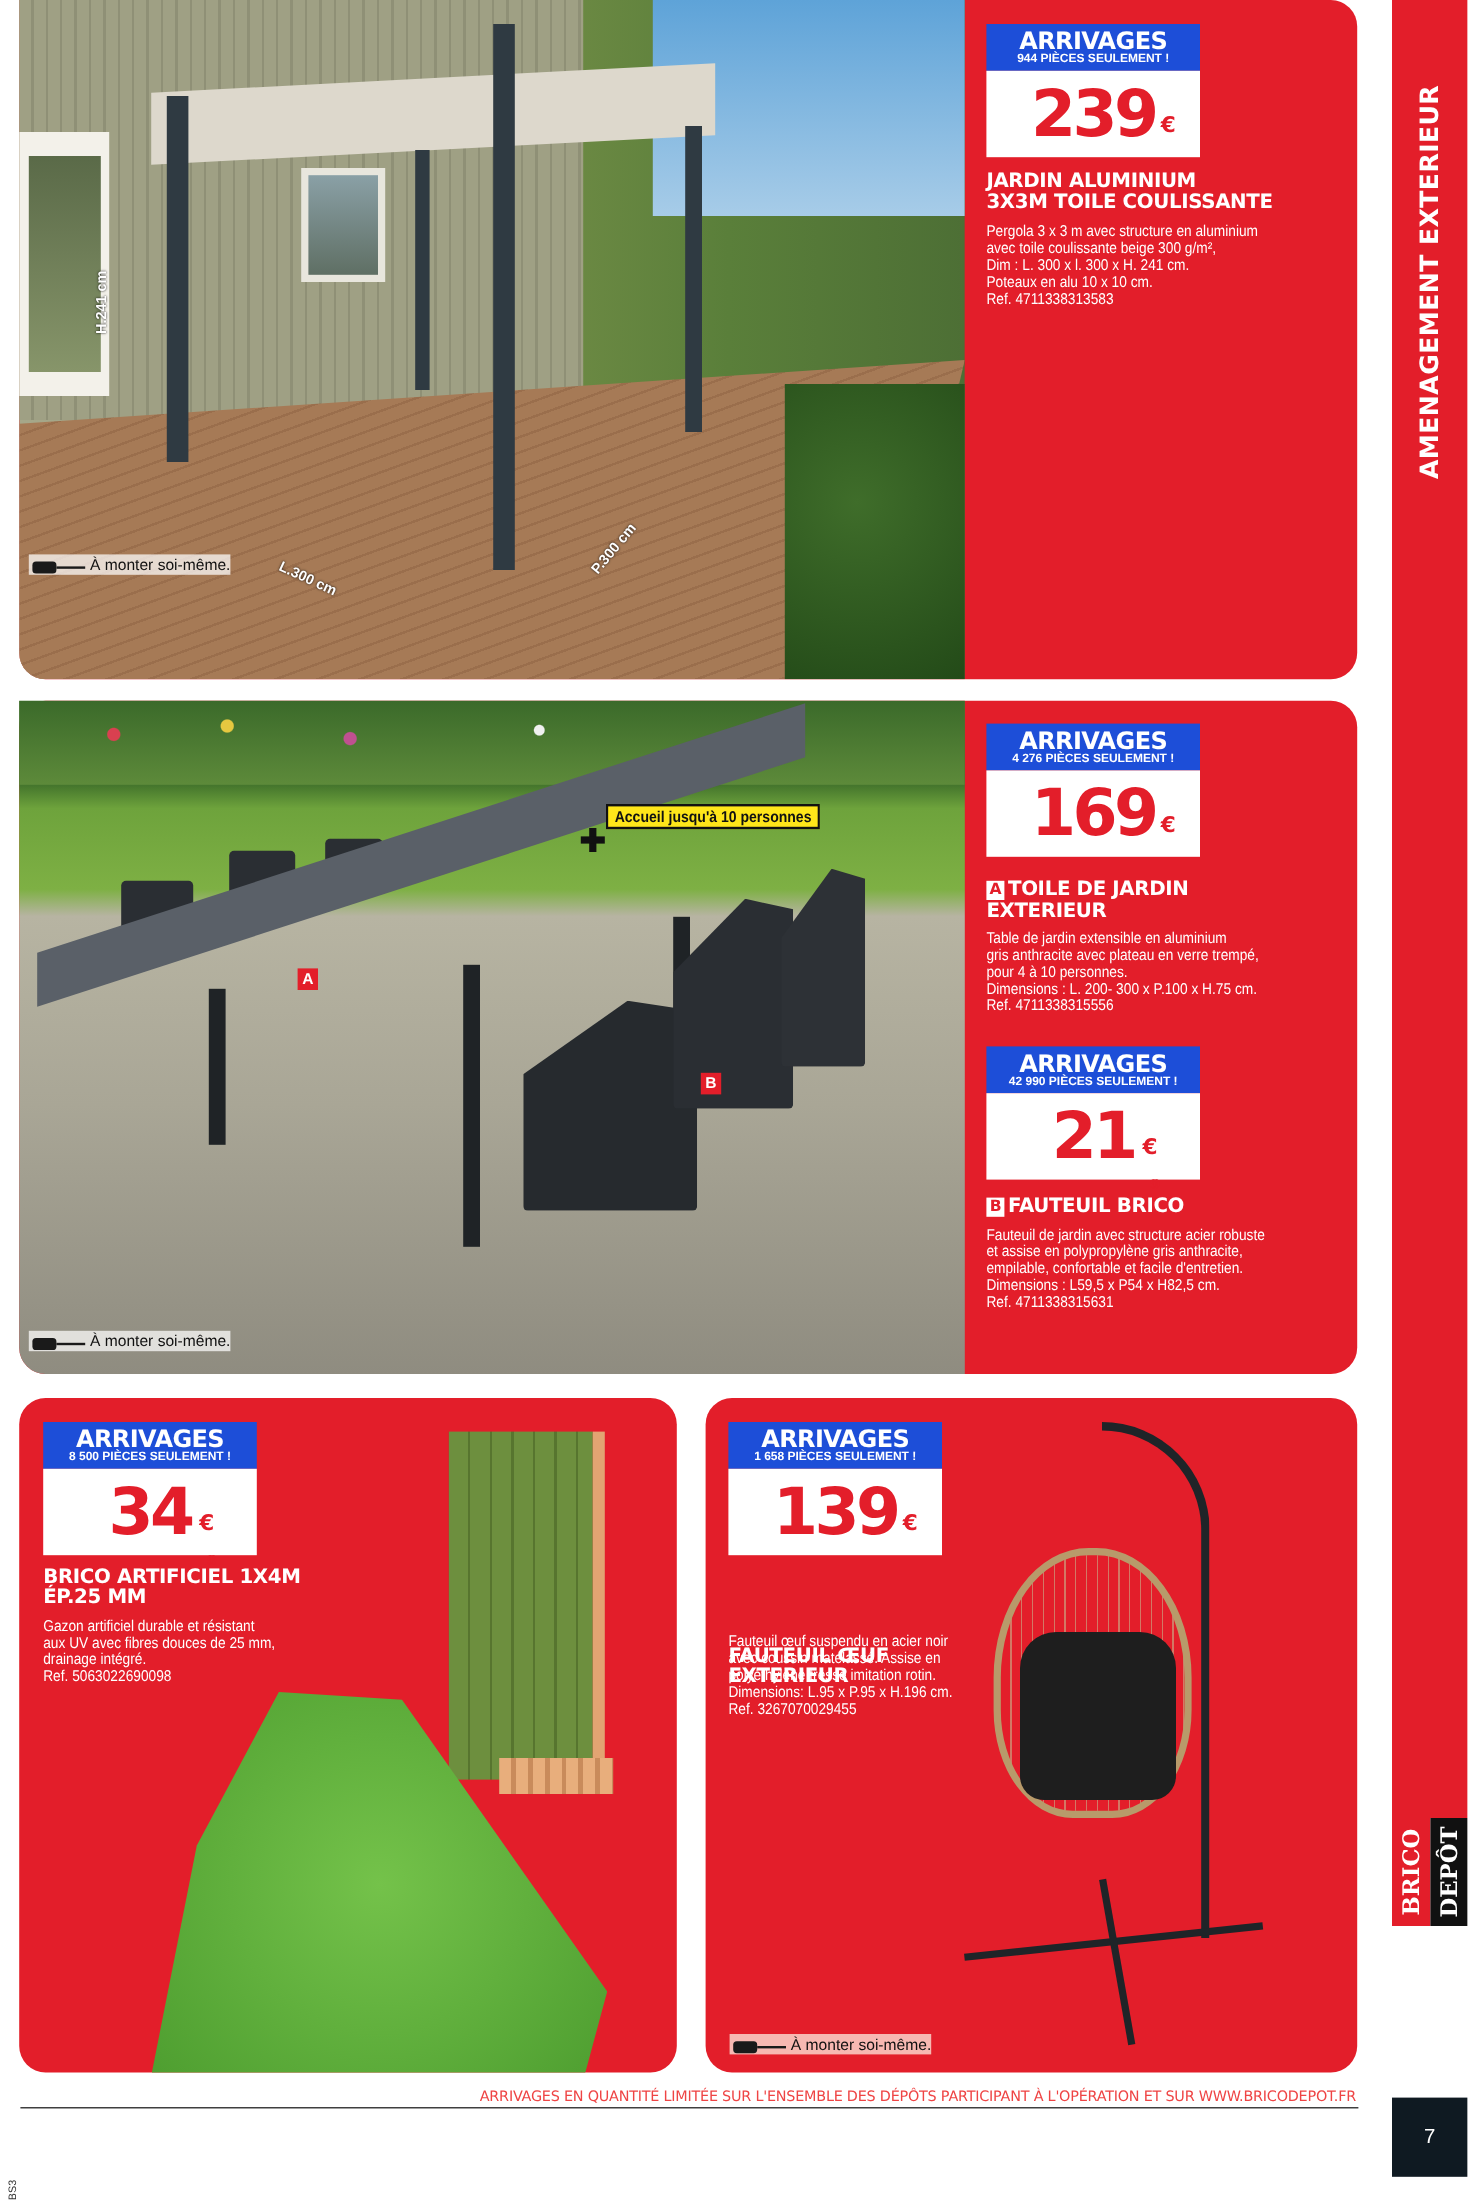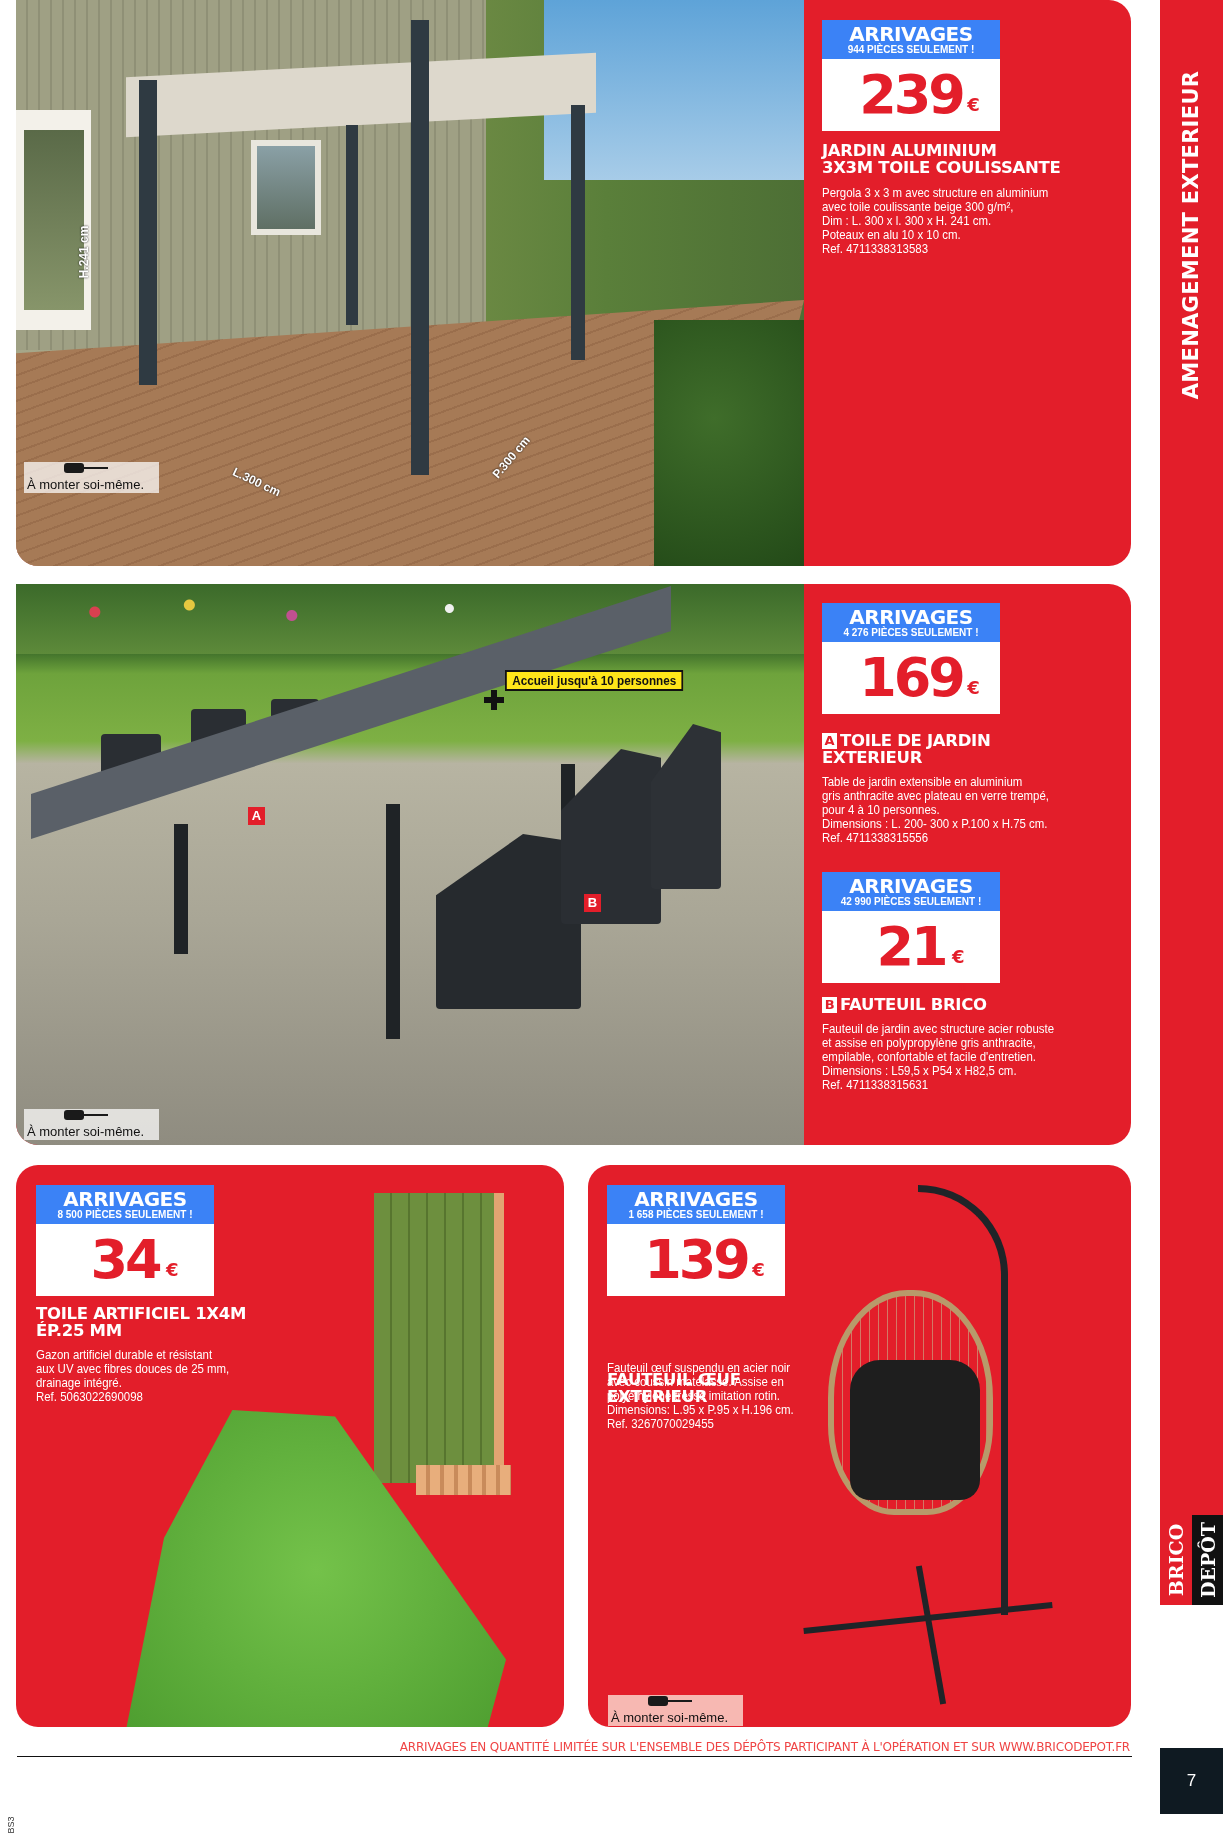--- a/index.html
+++ b/index.html
@@ -39,34 +39,34 @@
                  radial-gradient(circle at 22% 30%, #e6c840 0 5px, transparent 6px),
                  radial-gradient(circle at 35% 45%, #c05090 0 5px, transparent 6px),
                  radial-gradient(circle at 55% 35%, #f0f0f0 0 4px, transparent 5px),
                  linear-gradient(180deg,#3b6a2a,#5d8a3a); }
   .table-photo .tabletop { position:absolute; left:15px; top:120px; width:420px; height:80px; background:#5a6068; transform: skewY(-17deg); transform-origin: left top; }
   .table-photo .leg { position:absolute; background:#1f2326; width:14px; }
   .chair { position:absolute; background:#2a2e33; border-radius:4px; }
 
   
   .price-block { position: absolute; width: 178px; }
-  .price-head { background: #3b82f6; color: #fff; text-align: center; padding: 4px 0 3px; }
+  .price-head { background: #1d4ed8; color: #fff; text-align: center; padding: 4px 0 3px; }
   .price-head .arr { font-family: "DejaVu Sans", sans-serif; font-weight: bold; font-size: 20px; letter-spacing: -0.5px; line-height: 20px; }
   .price-head .qty { font-size: 10px; font-weight: bold; line-height: 12px; }
   .price-body { background: #fff; height: 72px; position: relative; text-align: center; }
   .price-num { font-family: "DejaVu Sans", sans-serif; font-weight: bold; color: #e31e2a; font-size: 54px; line-height: 72px; letter-spacing: -3px; display: inline-block; position: relative; }
   .price-cur { position: absolute; top: 10px; font-family: "DejaVu Sans", sans-serif; font-weight: bold; color: #e31e2a; font-size: 18px; }
   .price-cents { position: absolute; top: 40px; font-family: Liberation Serif, serif; font-weight: bold; color: #e31e2a; font-size: 11px; }
 
   .prod-title { position:absolute; color:#fff; font-family:"DejaVu Sans", sans-serif; font-weight:bold; font-size:16.5px; line-height:17px; letter-spacing:-0.3px; }
   .prod-desc { position:absolute; color:#fff; font-family:"Liberation Sans", sans-serif; font-size:13px; line-height:14px; transform: scaleX(0.88); transform-origin:left top; white-space: pre-line; }
   .letter-badge { display:inline-block; background:#fff; color:#e31e2a; font-size:13px; width:15px; height:16px; line-height:16px; text-align:center; margin-right:3px; vertical-align: 1px; }
   .photo-badge { position:absolute; background:#e31e2a; color:#fff; font-weight:bold; font-size:13px; width:17px; height:18px; line-height:18px; text-align:center; }
 
-  .assembly { position:absolute; background: rgba(255,255,255,0.72); font-size:13px; padding:1px 15px 1px 3px; color:#111; display:flex; align-items:center; gap:4px;flex-direction:column; }
+  .assembly { position:absolute; background: rgba(255,255,255,0.72); font-size:13px; padding:1px 0 1px 3px; color:#111; display:flex; align-items:flex-end; gap:4px; }
   .assembly .tool { display:inline-block; width:44px; height:10px; position:relative; }
   .assembly .tool::before { content:""; position:absolute; left:0; top:0; width:20px; height:10px; background:#1a1a1a; border-radius:3px; }
   .assembly .tool::after { content:""; position:absolute; left:20px; top:4px; width:24px; height:2px; background:#1a1a1a; }
 
   .callout { position:absolute; background:#ffe61a; border:2px solid #111; color:#111; font-weight:bold; font-size:13px; padding:1px 6px; transform: scaleX(0.9); transform-origin:left; }
   .plus { position:absolute; width:20px; height:20px; }
   .plus::before { content:""; position:absolute; left:7px; top:0; width:6px; height:20px; background:#111; }
   .plus::after { content:""; position:absolute; left:0; top:7px; width:20px; height:6px; background:#111; }
 
   .side-bar { position:absolute; left:1160px; top:0; width:63px; height:1515px; background:#e31e2a; }
@@ -217,21 +217,21 @@
   </div>
   <div class="price-body">
     <span class="price-num">
       <span>34</span>
       <span class="price-cur" style="right:-16px;">€</span>
       <span class="price-cents" style="right:-18px;">90</span>
     </span>
   </div>
 </div>
 <div class="prod-title" style="left:36px; top:1305px;">
-  <div>TOILE ARTIFICIEL 1X4M</div>
+  <div>BRICO ARTIFICIEL 1X4M</div>
   <div>ÉP.25 MM</div>
 </div>
 <div class="prod-desc" style="left:36px; top:1348px; width:300px;">Gazon artificiel durable et résistant
 aux UV avec fibres douces de 25 mm,
 drainage intégré.
 Ref. 5063022690098</div>
 
 <div class="card red" style="left:588px; top:1165px; width:543px; height:562px;">
   <div style="position:absolute; left:330px; top:20px; width:90px; height:430px; border-right:7px solid #1f2428; border-top:7px solid #1f2428; border-radius:0 90px 0 0;"></div>
   <div style="position:absolute; left:240px; top:125px; width:165px; height:225px; border:6px solid #b89a6a; border-radius:48% 48% 40% 40%; background: repeating-linear-gradient(90deg, transparent 0 8px, rgba(200,180,140,0.6) 8px 9px);"></div>

